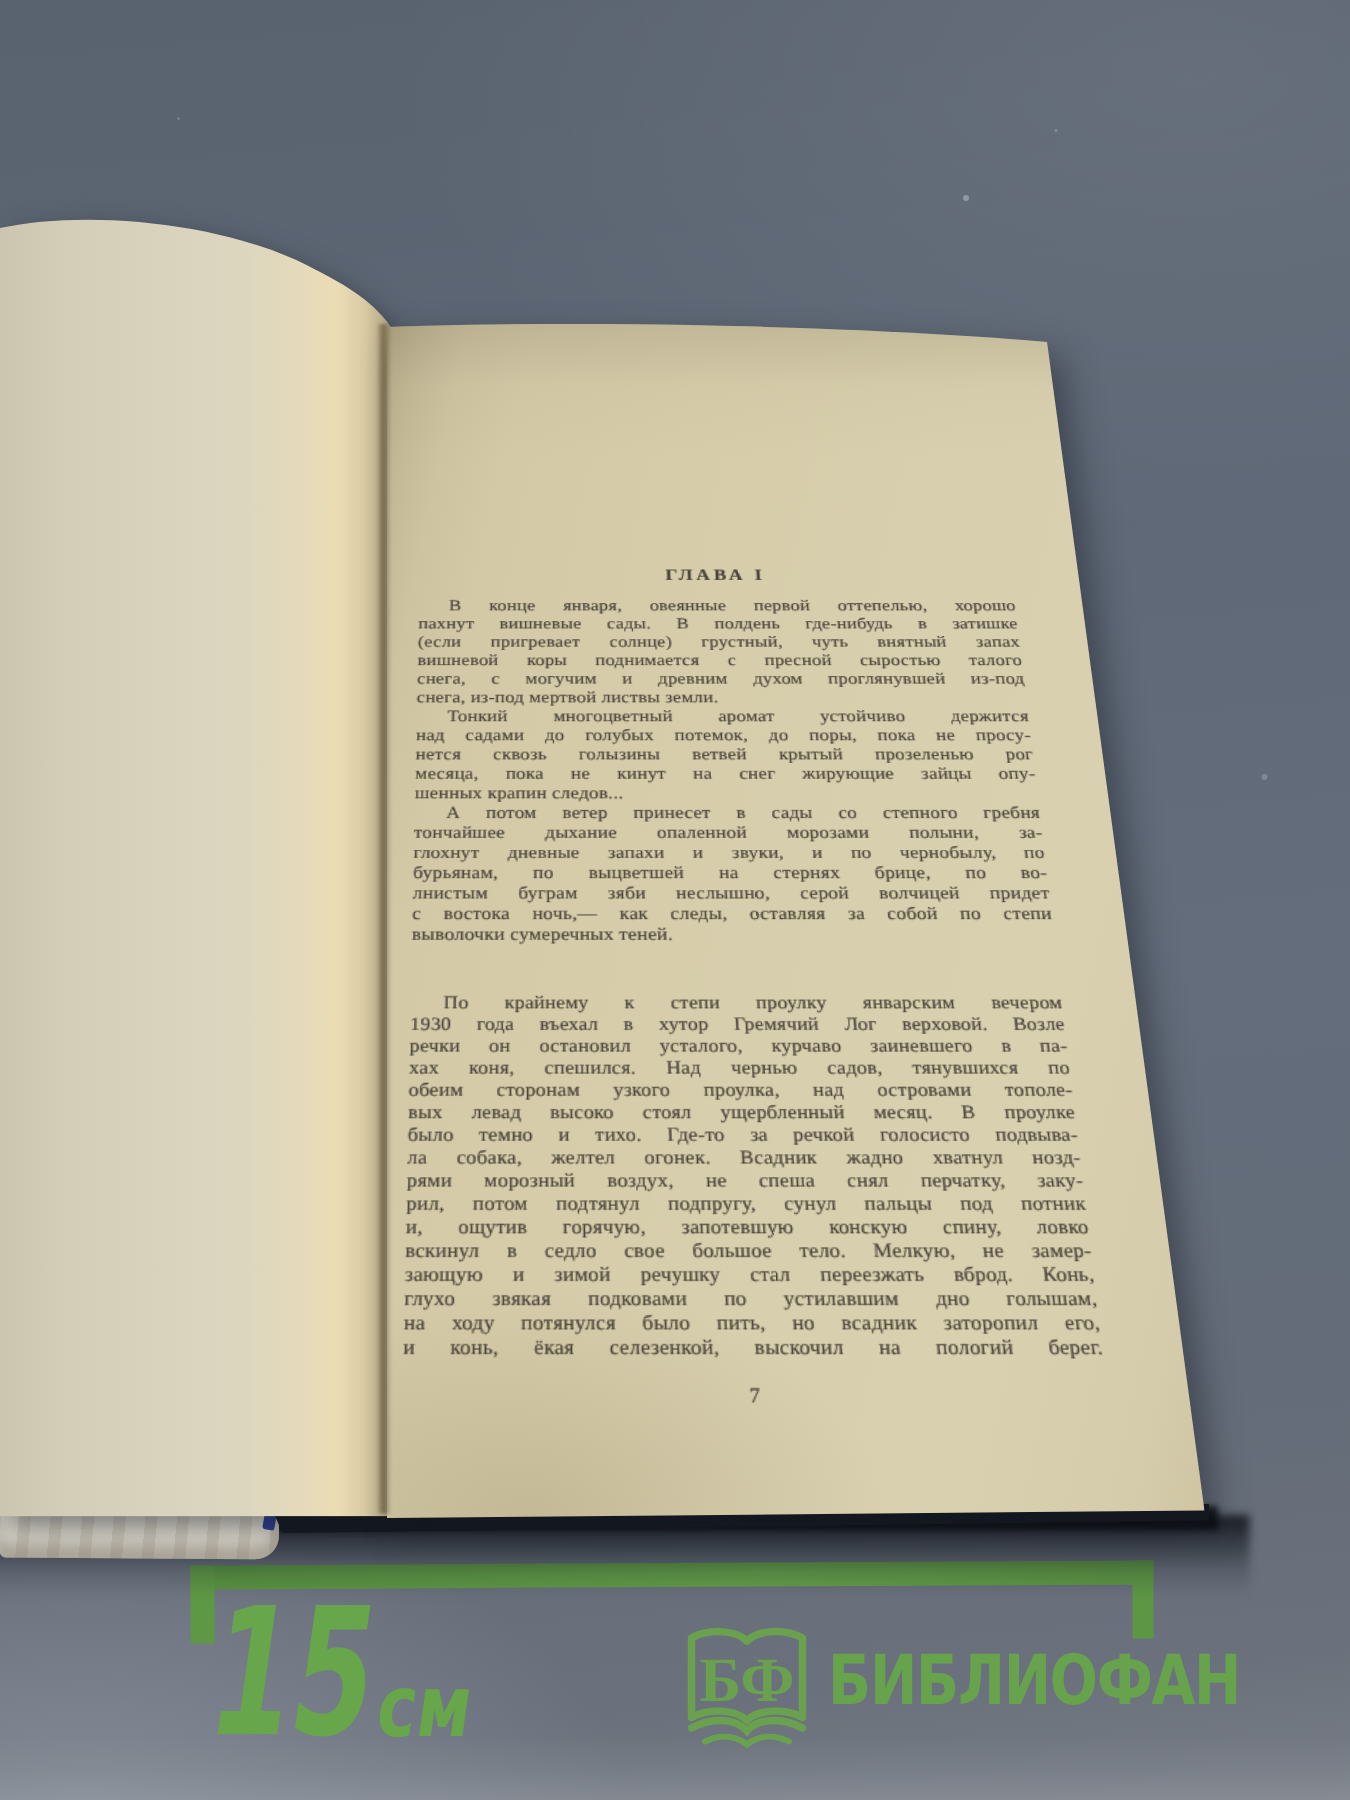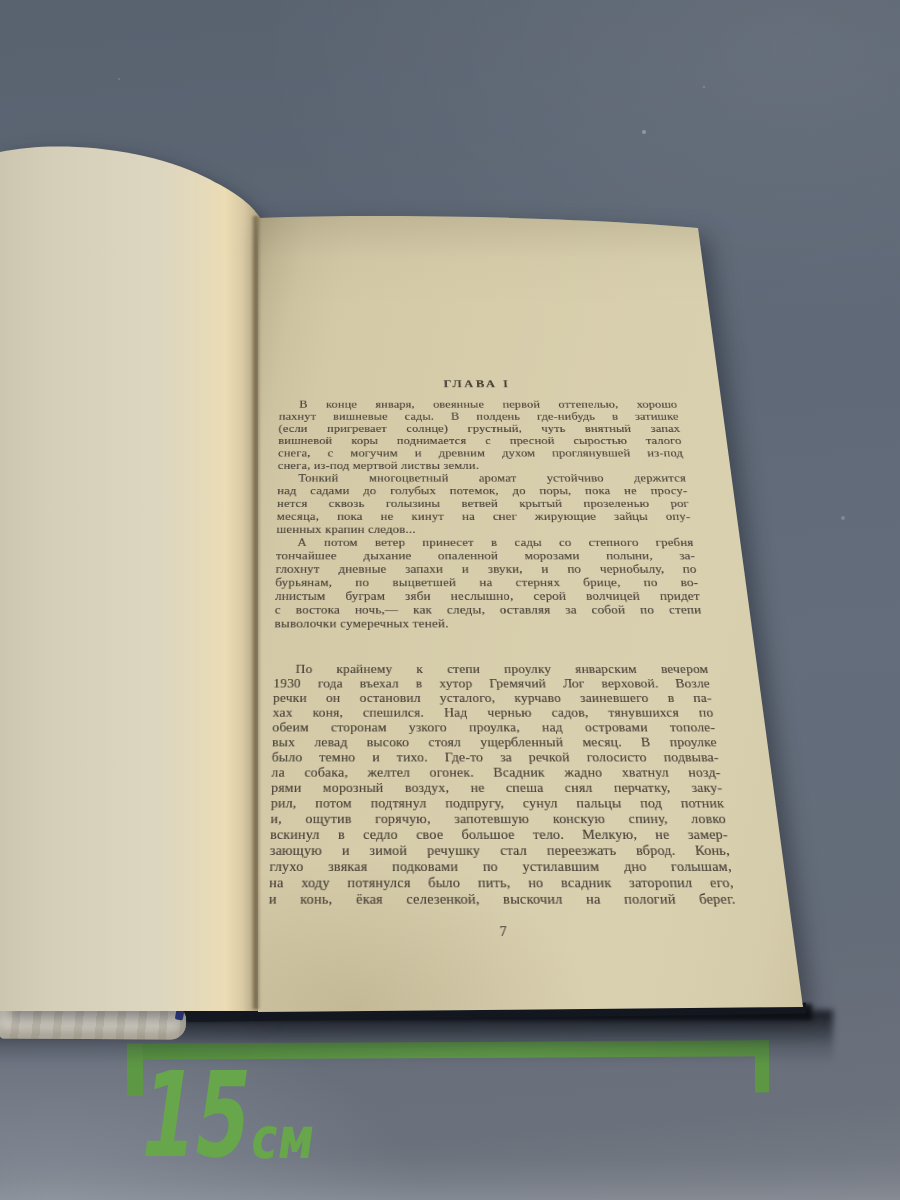--- a/index.html
+++ b/index.html
@@ -86,20 +86,29 @@
   <div class="table-edge"></div>
 
   <div class="ruler">
     <div class="ruler-bar"></div>
     <div class="ruler-tick tick-left"></div>
     <div class="ruler-tick tick-right"></div>
   </div>
   <div class="print ruler-value">15</div>
   <div class="print ruler-unit">см</div>
 
+  <div class="logo">
+    <svg width="84" height="88" viewBox="0 0 84 88">
+      <path d="M42 13 C34 5 16 5 5 11 L5 64 C16 58 34 58 42 66 C50 58 68 58 79 64 L79 11 C68 5 50 5 42 13 Z" fill="none" stroke="#69a44c" stroke-width="5" stroke-linejoin="round"></path>
+      <path d="M5 71 C18 64 34 64 42 73 C50 64 66 64 79 71" fill="none" stroke="#69a44c" stroke-width="5" stroke-linecap="round"></path>
+      <path d="M14 80 C24 75 34 76 42 82 C50 76 60 75 70 80" fill="none" stroke="#69a44c" stroke-width="4" stroke-linecap="round"></path>
+      <text x="42" y="53" font-family="Liberation Serif, serif" font-size="42" font-weight="bold" fill="#69a44c" text-anchor="middle">БФ</text>
+    </svg>
+    <div class="print logo-text">БИБЛИОФАН</div>
+  </div>
 
   <div class="under-shadow"></div>
   <div class="under-shadow2"></div>
   <div class="cloth"></div>
   <div class="cover-corner"></div>
   <div class="cover-strip"></div>
 
   <div class="left-page-wrap">
     <div class="left-page"></div>
   </div>

